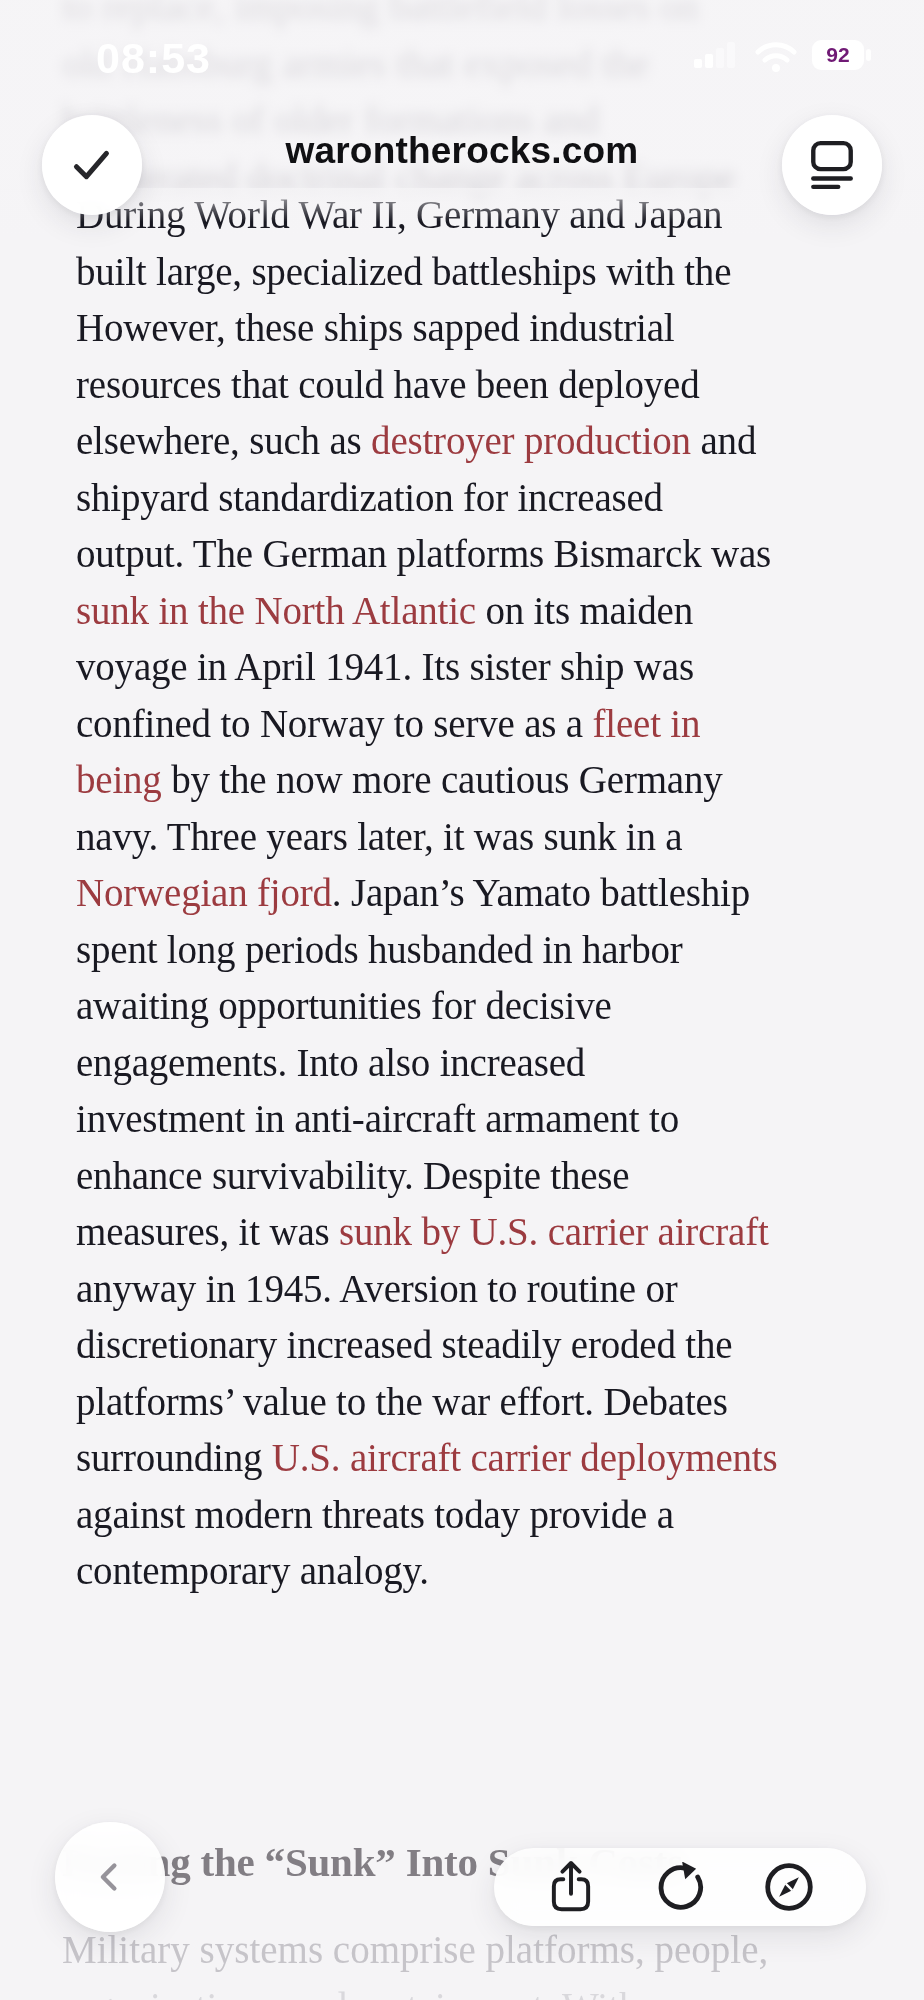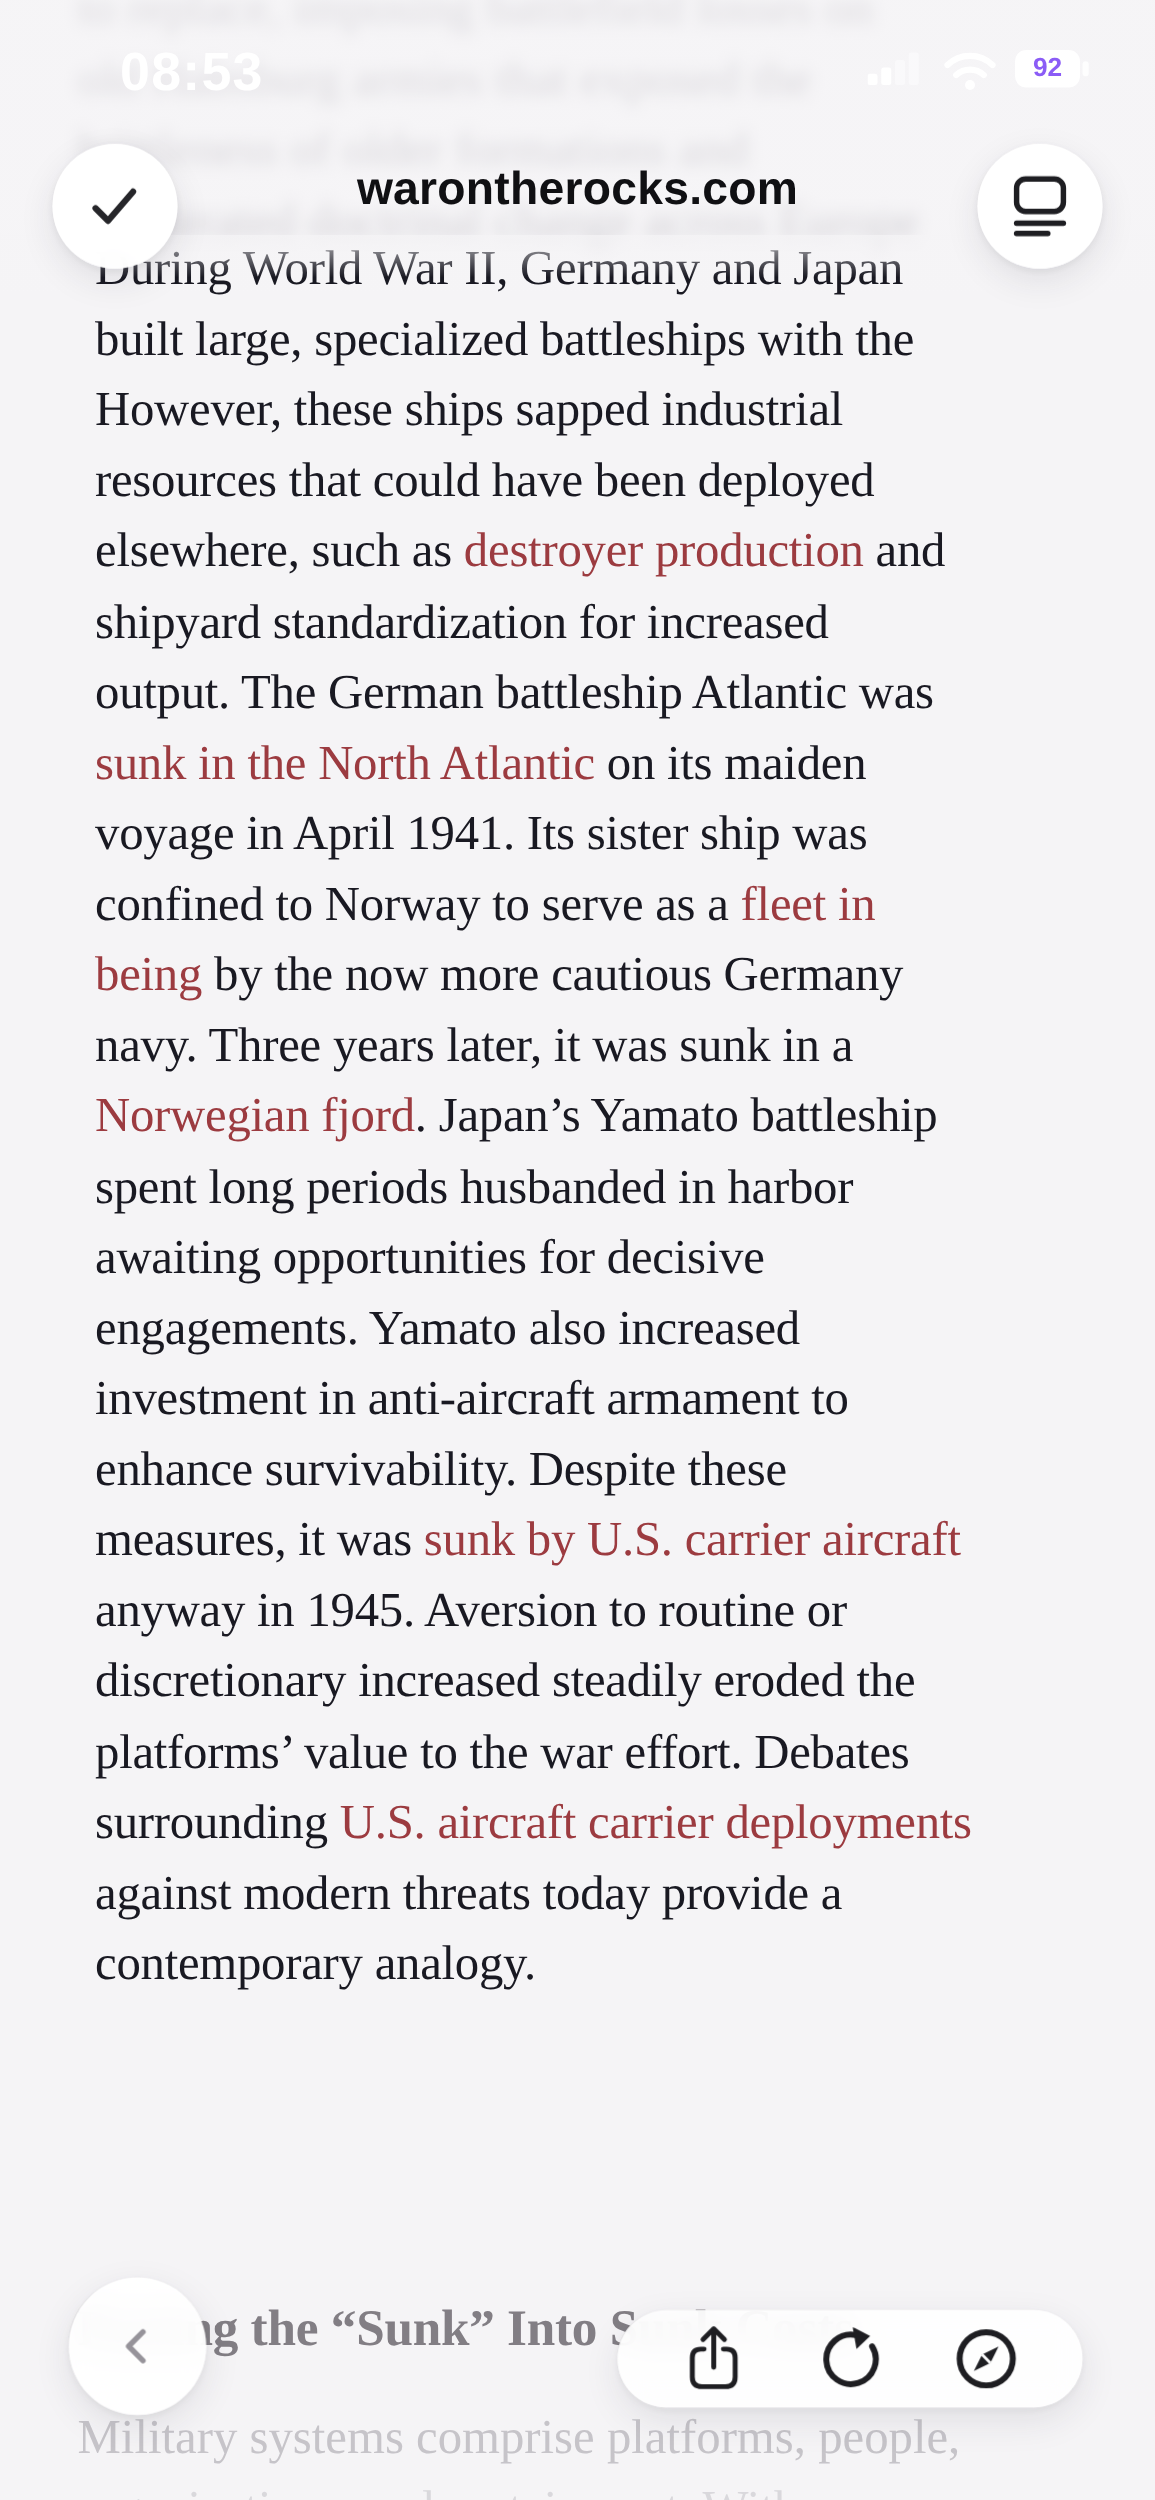--- a/index.html
+++ b/index.html
@@ -24,21 +24,21 @@
   .status-time {
     position:absolute; left:96px; top:34px; z-index:4;
     font-family:"Liberation Sans",sans-serif; font-weight:700;
     font-size:43px; color:#ffffff; letter-spacing:1px;
   }
   .status-right { position:absolute; right:60px; top:38px; z-index:4; display:flex; align-items:center; gap:14px; }
   .battery {
     position:relative; width:52px; height:30px; border-radius:9px; background:rgba(255,255,255,.96);
     display:flex; align-items:center; justify-content:center;
   }
-  .battery-num { font-family:"Liberation Sans",sans-serif; font-weight:700; font-size:21px; color:#8b5cf6; }
+  .battery-num { font-family:"Liberation Sans",sans-serif; font-weight:700; font-size:21px; color:#701a75; }
   .battery-nub { position:absolute; right:-7px; top:9px; width:5px; height:12px; border-radius:3px; background:rgba(255,255,255,.85); }
   
   .circle-btn {
     position:absolute; z-index:5; width:100px; height:100px; border-radius:50%;
     background:rgba(255,255,255,.97);
     box-shadow:0 10px 28px rgba(44,44,58,.10), 0 2px 8px rgba(44,44,58,.07);
     display:flex; align-items:center; justify-content:center;
     -webkit-backdrop-filter:blur(10px); backdrop-filter:blur(10px);
   }
   .btn-check { left:42px; top:115px; }
@@ -137,30 +137,30 @@
   </div>
   <div class="head-fade"></div>
 
   <div class="article">
       <div class="tline"><span>During World War II, Germany and Japan</span></div>
       <div class="tline"><span>built large, specialized battleships with the</span></div>
       <div class="tline"><span>However, these ships sapped industrial</span></div>
       <div class="tline"><span>resources that could have been deployed</span></div>
       <div class="tline"><span>elsewhere, such as </span><span class="link">destroyer production</span><span> and</span></div>
       <div class="tline"><span>shipyard standardization for increased</span></div>
-      <div class="tline"><span>output. The German battleship Atlantic was</span></div>
+      <div class="tline"><span>output. The German platforms Bismarck was</span></div>
       <div class="tline"><span class="link">sunk in the North Atlantic</span><span> on its maiden</span></div>
       <div class="tline"><span>voyage in April 1941. Its sister ship was</span></div>
       <div class="tline"><span>confined to Norway to serve as a </span><span class="link">fleet in</span></div>
       <div class="tline"><span class="link">being</span><span> by the now more cautious Germany</span></div>
       <div class="tline"><span>navy. Three years later, it was sunk in a</span></div>
       <div class="tline"><span class="link">Norwegian fjord</span><span>. Japan’s Yamato battleship</span></div>
       <div class="tline"><span>spent long periods husbanded in harbor</span></div>
       <div class="tline"><span>awaiting opportunities for decisive</span></div>
-      <div class="tline"><span>engagements. Yamato also increased</span></div>
+      <div class="tline"><span>engagements. Into also increased</span></div>
       <div class="tline"><span>investment in anti-aircraft armament to</span></div>
       <div class="tline"><span>enhance survivability. Despite these</span></div>
       <div class="tline"><span>measures, it was </span><span class="link">sunk by U.S. carrier aircraft</span></div>
       <div class="tline"><span>anyway in 1945. Aversion to routine or</span></div>
       <div class="tline"><span>discretionary increased steadily eroded the</span></div>
       <div class="tline"><span>platforms’ value to the war effort. Debates</span></div>
       <div class="tline"><span>surrounding </span><span class="link">U.S. aircraft carrier deployments</span></div>
       <div class="tline"><span>against modern threats today provide a</span></div>
       <div class="tline"><span>contemporary analogy.</span></div>
     </div>

